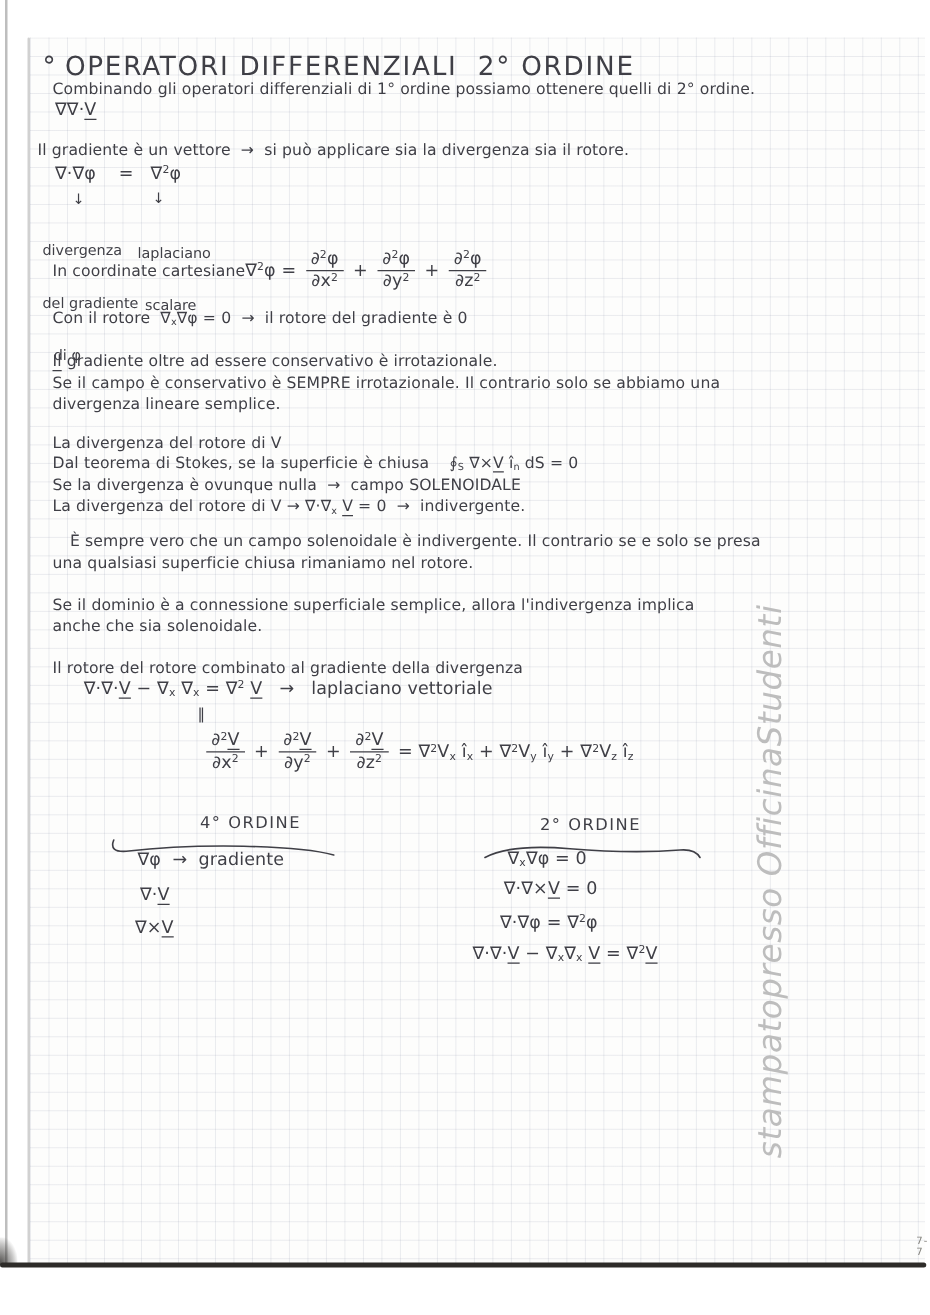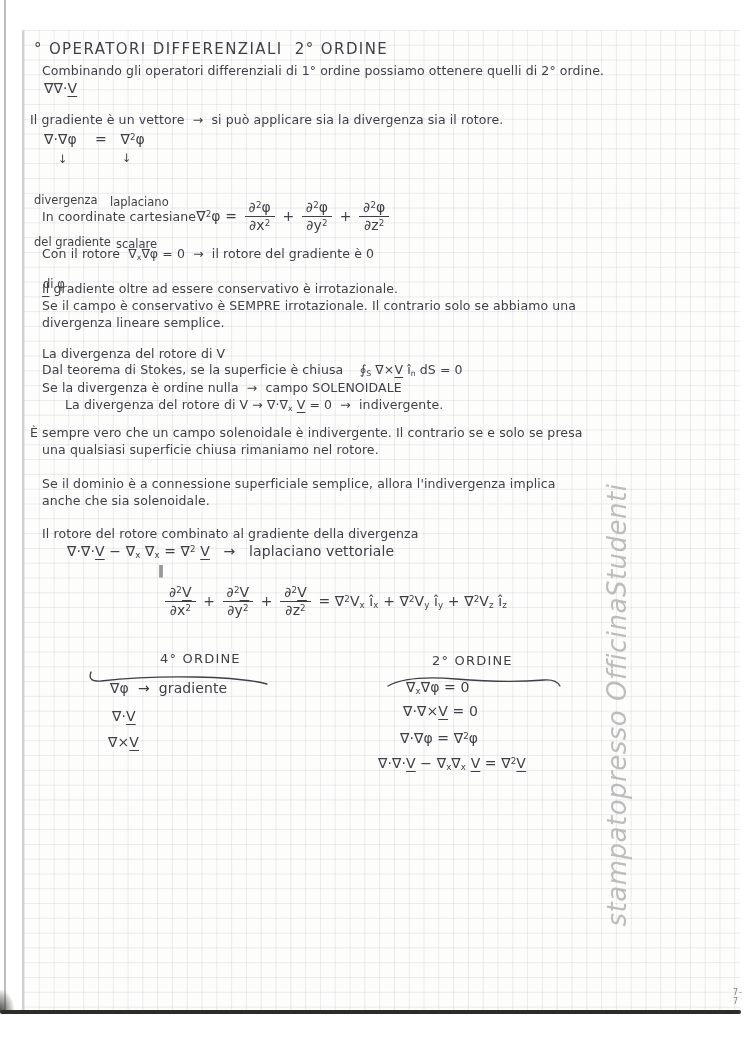--- a/index.html
+++ b/index.html
@@ -19,21 +19,21 @@
     background-size:14.8px 14.8px;
   }
   .scan-line-left{position:absolute;left:4px;top:0;width:2px;height:1012px;background:#a8a8a8;opacity:.75;}
   .torn-edge{position:absolute;left:22px;top:30px;width:2px;height:982px;background:#cccccc;opacity:.9;border-radius:2px;}
   .bottom-edge{position:absolute;left:0;top:1010px;width:741px;height:4px;background:#2e2c29;border-radius:2px;}
   .corner-shadow{position:absolute;left:0;top:990px;width:14px;height:22px;
     background:radial-gradient(ellipse at 0% 100%, rgba(40,38,35,.85) 0%, rgba(40,38,35,.25) 55%, transparent 75%);}
   
   .ln{position:absolute;white-space:pre;font-size:12.5px;line-height:1.25;letter-spacing:.1px;}
   .math{font-size:14px;}
-  .title{font-size:15px;letter-spacing:1.4px;}
+  .title{font-size:21px;letter-spacing:1.4px;}
   .hdr{font-size:13px;letter-spacing:1.2px;}
   .small{font-size:11.5px;}
   .sup{font-size:.62em;vertical-align:.5em;}
   .sub{font-size:.62em;vertical-align:-.25em;}
   .u{text-decoration:underline;text-decoration-thickness:1.2px;text-underline-offset:2.5px;}
   .frac{display:inline-flex;flex-direction:column;align-items:center;vertical-align:middle;margin:0 3px;line-height:1.1;}
   .frac .n{padding:0 4px 1px;border-bottom:1.3px solid #3f3f46;}
   .frac .d{padding:1px 4px 0;}
   .ann{position:absolute;font-size:11.5px;line-height:14px;white-space:pre;}
   .brace{position:absolute;}
@@ -79,24 +79,24 @@
 </div>
 
 <div class="ln" style="left:42px;top:246px;"><span>Con il rotore  ∇</span><span class="sub">x</span><span>∇φ = 0  →  il rotore del gradiente è 0</span></div>
 
 <div class="ln" style="left:42px;top:281px;"><span class="u">Il</span><span> gradiente oltre ad essere conservativo è irrotazionale.</span></div>
 <div class="ln" style="left:42px;top:298px;">Se il campo è conservativo è SEMPRE irrotazionale. Il contrario solo se abbiamo una</div>
 <div class="ln" style="left:42px;top:315px;">divergenza lineare semplice.</div>
 
 <div class="ln" style="left:42px;top:346px;">La divergenza del rotore di V</div>
 <div class="ln" style="left:42px;top:362px;"><span>Dal teorema di Stokes, se la superficie è chiusa    </span><span>∮</span><span class="sub">S</span><span> ∇×</span><span class="u">V</span><span> î</span><span class="sub">n</span><span> dS = 0</span></div>
-<div class="ln" style="left:42px;top:380px;">Se la divergenza è ordine nulla  →  campo SOLENOIDALE</div>
-<div class="ln" style="left:42px;top:397px;margin-left:23px;"><span>La divergenza del rotore di V → ∇·∇</span><span class="sub">x</span><span> </span><span class="u">V</span><span> = 0  →  indivergente.</span></div>
+<div class="ln" style="left:42px;top:380px;">Se la divergenza è ovunque nulla  →  campo SOLENOIDALE</div>
+<div class="ln" style="left:42px;top:397px;"><span>La divergenza del rotore di V → ∇·∇</span><span class="sub">x</span><span> </span><span class="u">V</span><span> = 0  →  indivergente.</span></div>
 
-<div class="ln" style="left:30px;top:425px;">È sempre vero che un campo solenoidale è indivergente. Il contrario se e solo se presa</div>
+<div class="ln" style="left:56px;top:425px;">È sempre vero che un campo solenoidale è indivergente. Il contrario se e solo se presa</div>
 <div class="ln" style="left:42px;top:442px;">una qualsiasi superficie chiusa rimaniamo nel rotore.</div>
 
 <div class="ln" style="left:42px;top:476px;">Se il dominio è a connessione superficiale semplice, allora l'indivergenza implica</div>
 <div class="ln" style="left:42px;top:493px;">anche che sia solenoidale.</div>
 
 <div class="ln" style="left:42px;top:526px;">Il rotore del rotore combinato al gradiente della divergenza</div>
 <div class="ln math" style="left:39px;top:543px;margin-left:28px;"><span>∇·∇·</span><span class="u">V</span><span> − ∇</span><span class="sub">x</span><span> ∇</span><span class="sub">x</span><span> = ∇</span><span class="sup">2</span><span> </span><span class="u">V</span><span>   →   laplaciano vettoriale</span></div>
 <div class="ln" style="left:158px;top:564px;font-size:12px;">‖</div>
 
 <div class="ln math" style="left:162px;top:585px;"><span class="frac"><span class="n"><span>∂</span><span class="sup">2</span><span class="u">V</span></span><span class="d"><span>∂x</span><span class="sup">2</span></span></span><span> + </span><span class="frac"><span class="n"><span>∂</span><span class="sup">2</span><span class="u">V</span></span><span class="d"><span>∂y</span><span class="sup">2</span></span></span><span> + </span><span class="frac"><span class="n"><span>∂</span><span class="sup">2</span><span class="u">V</span></span><span class="d"><span>∂z</span><span class="sup">2</span></span></span><span> = ∇</span><span class="sup">2</span><span>V</span><span class="sub">x</span><span> î</span><span class="sub">x</span><span> + ∇</span><span class="sup">2</span><span>V</span><span class="sub">y</span><span> î</span><span class="sub">y</span><span> + ∇</span><span class="sup">2</span><span>V</span><span class="sub">z</span><span> î</span><span class="sub">z</span></div>

